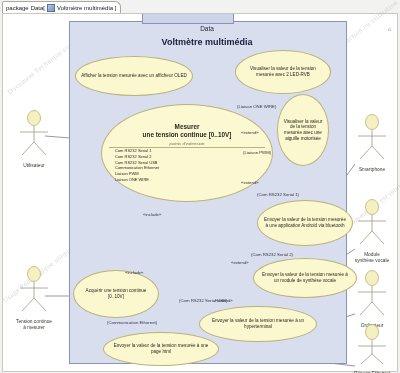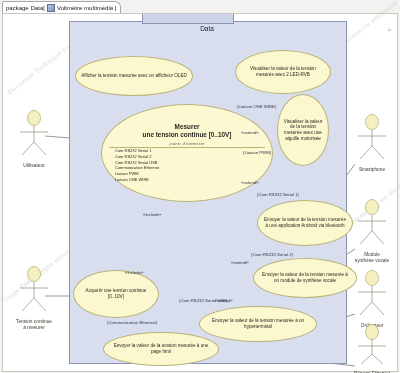--- a/index.html
+++ b/index.html
@@ -127,20 +127,21 @@
           <polygon points="214,172 210,168 209,175"></polygon>
           <polygon points="186,180 183,175 180,181"></polygon>
           <polygon points="140,180 137,175 143,174"></polygon>
           <polygon points="160,182 157,177 163,177"></polygon>
         </g>
       </svg>
 
       <div class="sysbox"></div>
       <div class="sysnotch"></div>
       <div class="syslabel">Data</div>
+      <div class="systitle">Voltmètre multimédia</div>
       <div class="syscorner">⌂</div>
 
       <div class="uc" style="left:72px;top:42px;width:118px;height:40px;">
         <span>Afficher la tension mesurée avec un afficheur OLED</span>
       </div>
 
       <div class="uc" style="left:232px;top:36px;width:96px;height:44px;">
         <span>Visualiser la valeur de la tension mesurée avec 2 LED-RVB</span>
       </div>
 

